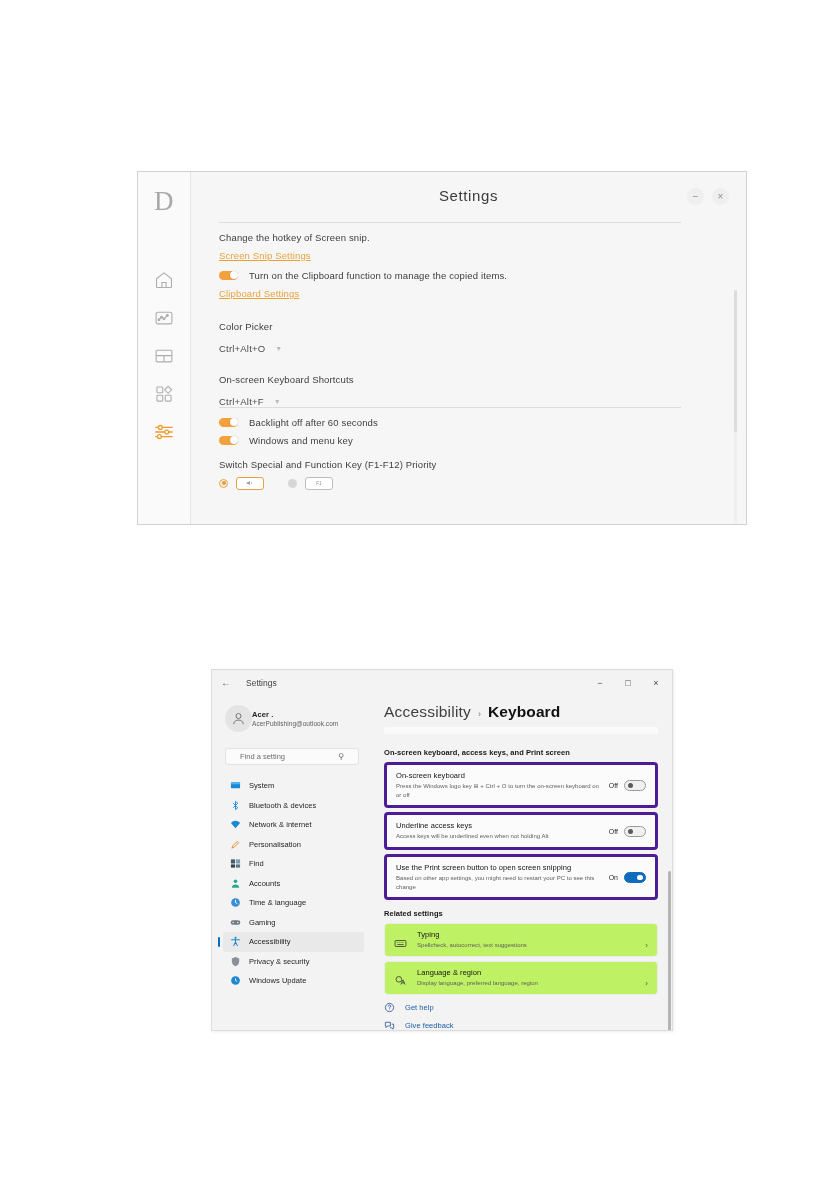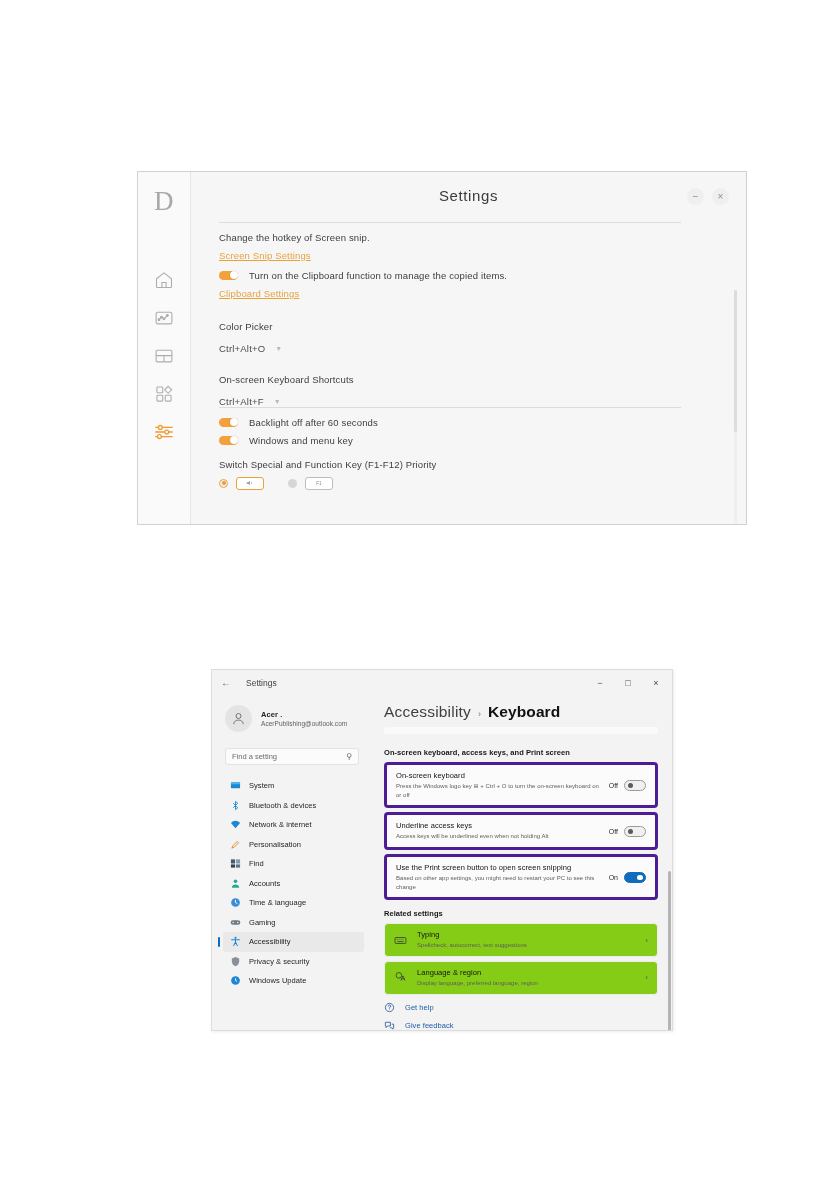--- a/index.html
+++ b/index.html
@@ -313,42 +313,42 @@
   #win-avatar {
     width: 27px;
     height: 27px;
     border-radius: 50%;
     background: #e4e4e4;
     flex: 0 0 27px;
     display: flex;
     align-items: center;
     justify-content: center;
   }
-  #win-accountinfo { margin-left: 9px; }
+  #win-accountinfo { }
   #win-accountname {
     font-size: 7.5px;
     color: #232323;
     font-weight: bold;
     letter-spacing: 0.1px;
   }
   #win-accountmail {
     font-size: 6.5px;
     color: #5e5e5e;
     margin-top: 1px;
     letter-spacing: 0.05px;
   }
   #win-search {
     margin: 12px 13px 0 13px;
     height: 17px;
     background: #fbfbfb;
     border: 1px solid #e2e2e2;
     border-radius: 3px;
     display: flex;
     align-items: center;
-    padding: 0 6px;
+    padding: 0 14px;
     box-sizing: border-box;
     justify-content: space-between;
   }
   #win-searchtext {
     font-size: 7.5px;
     color: #6c6c6c;
   }
   #win-searchicon { font-size: 8px; color: #6c6c6c; }
   #win-navlist { margin-top: 11px; }
   .win-nav {
@@ -489,27 +489,27 @@
   .win-toggle.on {
     background: #0f6cbd;
     border-color: #0f6cbd;
   }
   .win-toggle.on .wknob {
     background: #ffffff;
     left: auto;
     right: 2.5px;
   }
   .win-link-card {
-    background: #84cc16;
+    background: #bef264;
     border: 1px solid #ececec;
     border-radius: 4px;
     padding: 6px 9px;
     margin-bottom: 4px;
     display: flex;
-    align-items: center;
+    align-items: flex-end;
     min-height: 26px;
     box-sizing: border-box;
   }
   .win-link-icon {
     width: 13px;
     height: 13px;
     flex: 0 0 13px;
     margin-right: 10px;
     display: flex;
     align-items: center;

